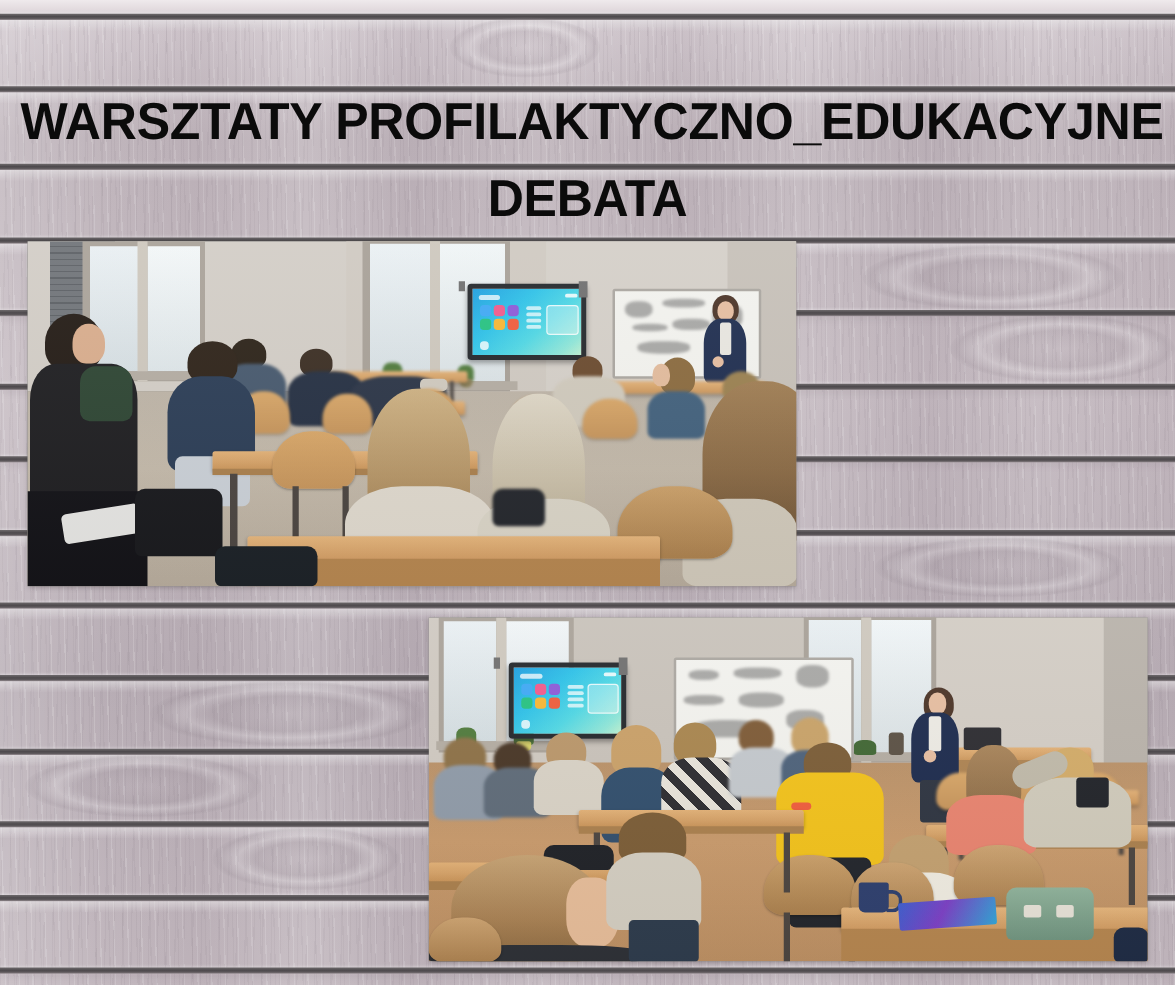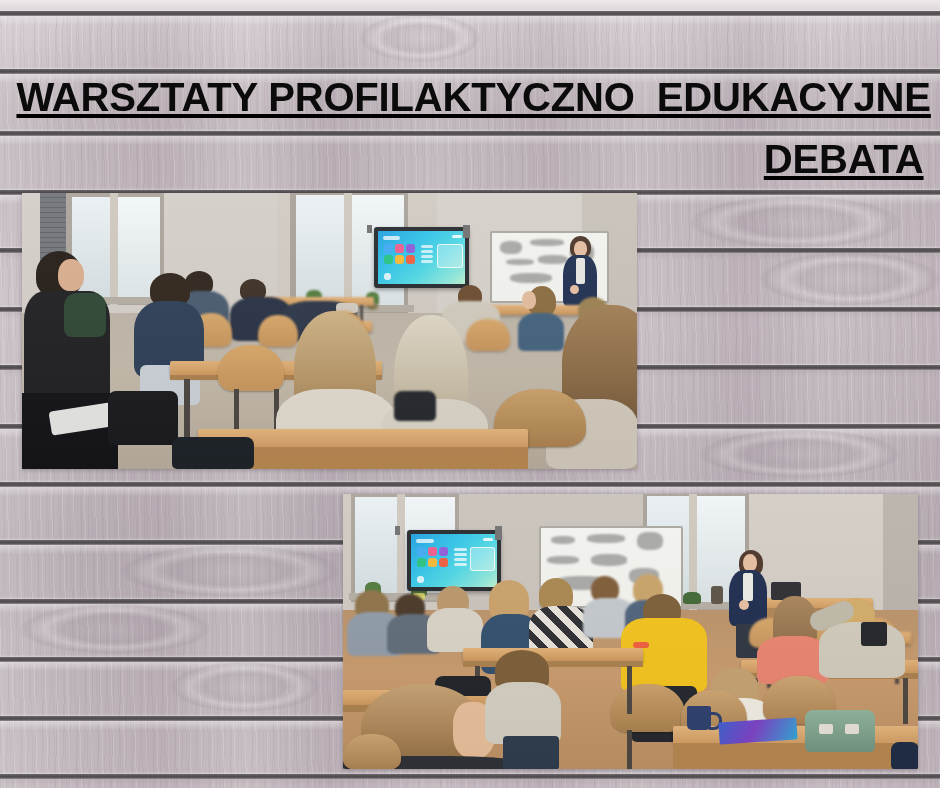--- a/index.html
+++ b/index.html
@@ -72,22 +72,21 @@
       rgba(0,0,0,0) 100%);
   }
   .topplank{
     position:absolute;left:0;right:0;top:0;height:13px;
     background:linear-gradient(180deg,#efeaec 0%,#e2dade 60%,#d8d0d4 100%);
   }
 
   
   .title-wrap{
     position:absolute;left:0;right:0;top:72px;
-    text-align:right;
-    text-decoration:underline;
+    text-align:center;
   }
   .title-line{
     display:block;
     color:#0b0b0b;
     font-family:"Liberation Sans","DejaVu Sans",sans-serif;
     font-weight:700;
     font-size:41px;
     line-height:50px;
     letter-spacing:-0.2px;
     transform:scaleX(.965);

